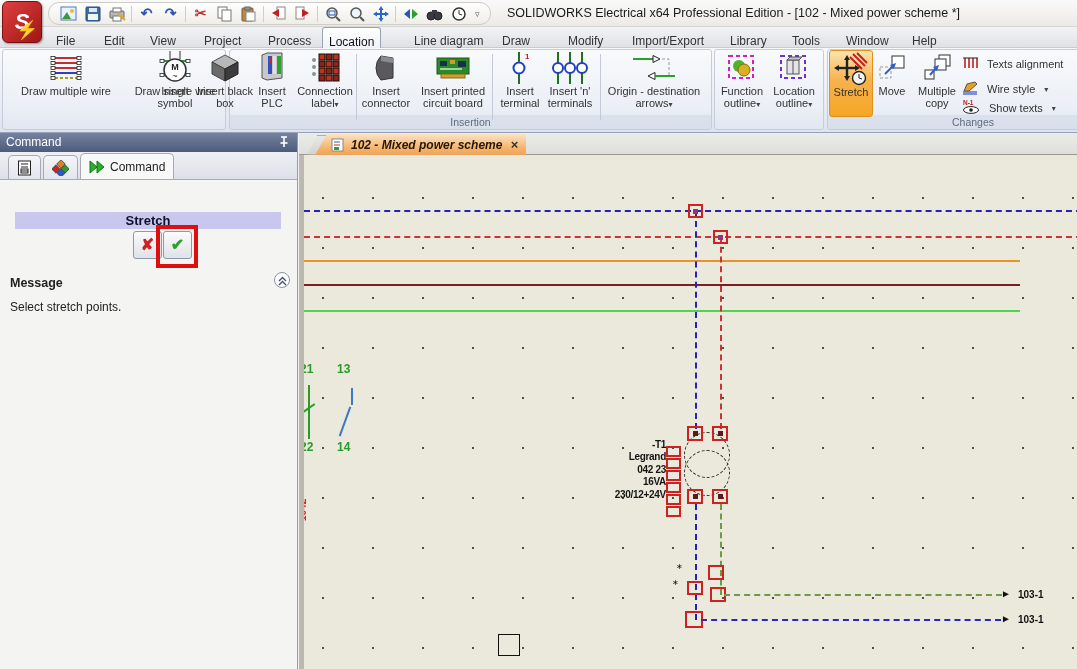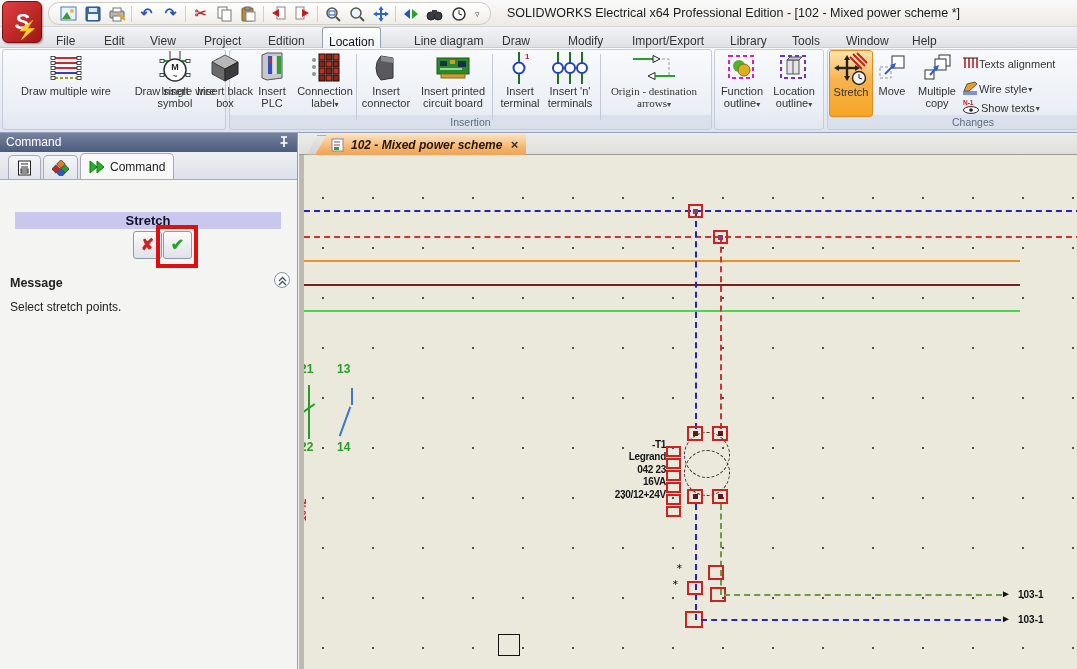--- a/index.html
+++ b/index.html
@@ -40,21 +40,21 @@
   .rgroup { position:absolute; top:1px; height:81px; border:1px solid #c6ccd9; border-radius:3px;
     background:linear-gradient(#f8fafc,#ebeff6 72%,#e1e7f1); }
   .rgroup-label { position:absolute; left:0; right:0; bottom:0; height:14px; line-height:14px;
     text-align:center; font-size:10.5px; color:#5d6a80; background:rgba(210,217,230,.55);
     border-radius:0 0 3px 3px; }
   .rbtn { position:absolute; top:2px; height:65px; text-align:center; cursor:default; border-radius:3px; }
   .rbtn .ric { height:36px; display:flex; align-items:center; justify-content:center; }
   .rbtn .rlb { font-size:11px; line-height:11.5px; color:#333; }
   .rsep { position:absolute; top:6px; height:66px; width:1px; background:#c3c9d6; }
   .rbtn.hl { background:linear-gradient(#fde3ae,#f8b24d 45%,#f5a623); border:1px solid #df8f1f; }
-  .small-row { position:absolute; height:20px; display:flex; align-items:center; gap:1px; cursor:default; }
+  .small-row { position:absolute; height:20px; display:flex; align-items:center; gap:9px; cursor:default; }
   .small-row .rlb { font-size:11px; color:#333; }
   .dd { font-size:8px; color:#444; }
 
   
   #left-panel { position:absolute; left:0; top:133px; width:298px; height:536px; background:#f4f4f3;
     border-right:1px solid #9b9b98; }
   #panel-header { position:absolute; left:0; top:0; width:100%; height:19px;
     background:linear-gradient(#76839f,#4c5b7d); color:#fff; line-height:19px; padding-left:6px; font-size:12px; }
   #panel-pin { position:absolute; right:5px; top:2px; width:15px; height:15px; cursor:pointer; }
   #panel-tabs { position:absolute; left:0; top:19px; width:100%; height:28px;
@@ -229,21 +229,21 @@
         </svg>
       </span>
     <span id="qat-more">▿</span>
   </div>
 
   <div id="menubar">
     <span class="menu-item" style="left:50px">File</span>
     <span class="menu-item" style="left:98px">Edit</span>
     <span class="menu-item" style="left:144px">View</span>
     <span class="menu-item" style="left:198px">Project</span>
-    <span class="menu-item" style="left:262px">Edition</span>
+    <span class="menu-item" style="left:262px">Process</span>
     <span class="menu-item active" style="left:322px">Location</span>
     <span class="menu-item" style="left:408px">Line diagram</span>
     <span class="menu-item" style="left:496px">Draw</span>
     <span class="menu-item" style="left:562px">Modify</span>
     <span class="menu-item" style="left:626px">Import/Export</span>
     <span class="menu-item" style="left:724px">Library</span>
     <span class="menu-item" style="left:786px">Tools</span>
     <span class="menu-item" style="left:840px">Window</span>
     <span class="menu-item" style="left:906px">Help</span>
   </div>
@@ -408,21 +408,21 @@
             </g>
             <g fill="#fff" stroke="#2040c0" stroke-width="2">
               <circle cx="7" cy="17" r="5"></circle>
               <circle cx="19" cy="17" r="5"></circle>
               <circle cx="31" cy="17" r="5"></circle>
             </g>
           </svg>
         </div>
       <div class="rlb">Insert 'n' terminals</div>
     </div>
-    <div class="rbtn" style="left:604px; width:100px;font-family:Liberation Serif, serif;">
+    <div class="rbtn" style="left:604px; width:100px;">
       <div class="ric">
           <svg width="46" height="32">
             <line x1="2" y1="7" x2="22" y2="7" stroke="#2aa02a" stroke-width="2"></line>
             <polygon points="22,3.5 29,7 22,10.5" fill="#fff" stroke="#222"></polygon>
             <polyline points="31,7 38,7 38,24 24,24" fill="none" stroke="#999" stroke-dasharray="3,2"></polyline>
             <polygon points="24,20.5 17,24 24,27.5" fill="#fff" stroke="#222"></polygon>
             <line x1="24" y1="24" x2="44" y2="24" stroke="#2aa02a" stroke-width="2"></line>
           </svg>
         </div>
       <div class="rlb"><span>Origin - destination arrows</span><span class="dd">▾</span></div>

